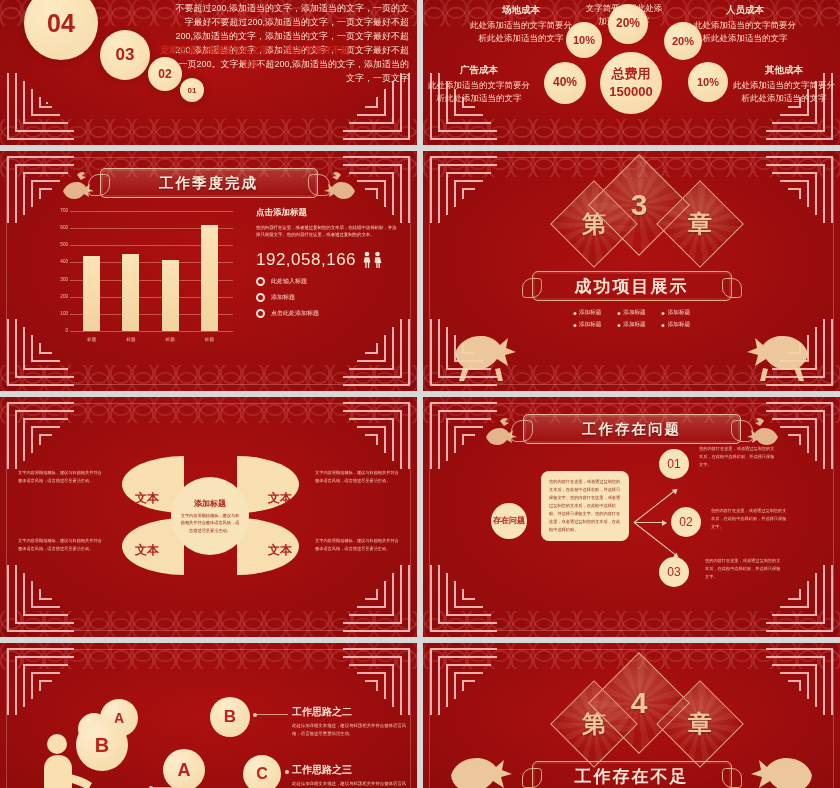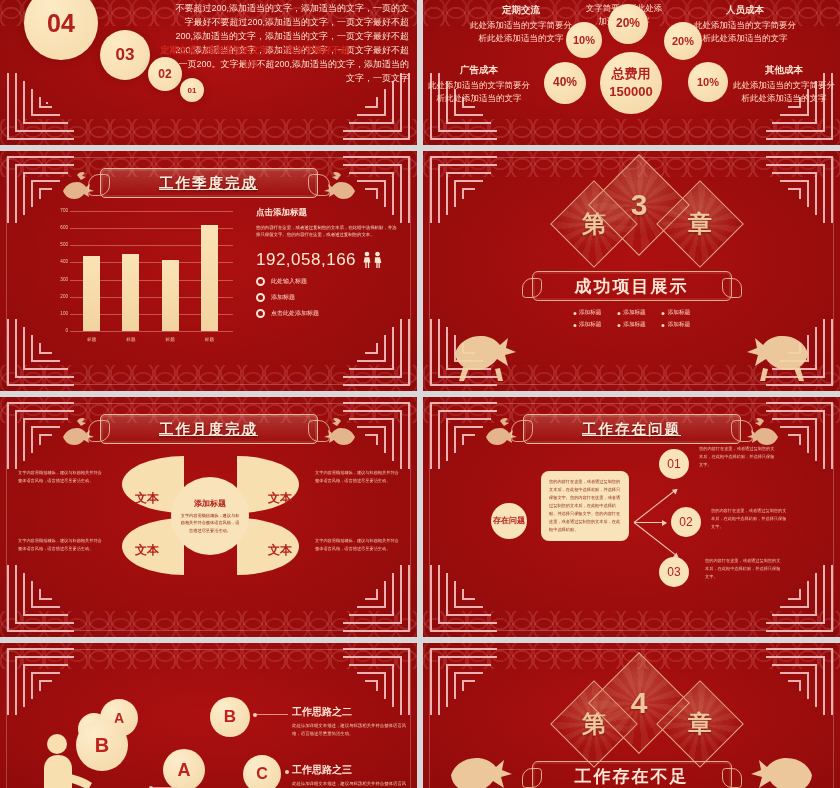--- a/index.html
+++ b/index.html
@@ -65,21 +65,20 @@
     width: 20px; height: 20px;
     border: 1px solid #e8b8a0; border-radius: 50% 20% 50% 20%;
     opacity: .85;
   }
   .banner::before { left: -13px; }
   .banner::after { right: -13px; transform: scaleX(-1); }
   .banner .btxt {
     font-size: 14.5px; font-weight: bold; color: #ffe9d8;
     letter-spacing: 2px;
     text-shadow: 0 1px 2px rgba(0,0,0,.45);
-    text-decoration: underline;
   }
   .beast {
     position: absolute; top: -2px; width: 40px; height: 36px;
     color: #f3d7a8; opacity: .92;
   }
   .beast.l { left: -44px; }
   .beast.r { right: -44px; transform: scaleX(-1); }
   .tiny { font-size: 4.4px; line-height: 1.7; color: #f6d8c6; }
   .tiny2 { font-size: 4.2px; line-height: 1.75; color: #8c2410; }
 
@@ -276,21 +275,21 @@
         <g fill="none" stroke="#f0b9b9" stroke-width="2">
           <path d="M72 4 H6 V70"></path>
           <path d="M72 12 H14 V70"></path>
           <path d="M66 20 H22 V62"></path>
           <path d="M58 28 H30 V54"></path>
           <path d="M50 36 H38 V46"></path>
         </g>
       </svg>
 
     <div class="costlbl" style="left:46px;top:4px;width:104px;">
-      <span class="h">定期交流</span>
+      <span class="h">场地成本</span>
       <span class="b">此处添加适当的文字简要分析此处添加适当的文字</span>
     </div>
     <div class="costlbl" style="left:160px;top:2px;width:82px;">
       <span class="b">文字简要分析此处添加适当的文字</span>
     </div>
     <div class="costlbl" style="left:270px;top:4px;width:104px;">
       <span class="h">人员成本</span>
       <span class="b">此处添加适当的文字简要分析此处添加适当的文字</span>
     </div>
     <div class="costlbl" style="left:4px;top:64px;width:104px;">
@@ -580,37 +579,20 @@
     <svg class="maze br" viewBox="0 0 74 74">
         <g fill="none" stroke="#f0b9b9" stroke-width="2">
           <path d="M72 4 H6 V70"></path>
           <path d="M72 12 H14 V70"></path>
           <path d="M66 20 H22 V62"></path>
           <path d="M58 28 H30 V54"></path>
           <path d="M50 36 H38 V46"></path>
         </g>
       </svg>
 
-    <div class="banner" style="top:17px;">
-      <svg class="beast l" viewBox="0 0 40 36">
-          <g fill="currentColor" opacity=".9">
-            <path d="M6 24c3-6 8-9 14-9 4 0 7 2 9 5l4-3-1 5 5 2-6 1 1 5-5-3c-2 3-6 5-10 5-5 0-9-3-11-8z"></path>
-            <circle cx="13" cy="20" r="2"></circle>
-            <path d="M20 8c2-3 6-4 8-2l-3 3 4 1-5 3z"></path>
-          </g>
-        </svg>
-      <span class="btxt">工作月度完成</span>
-      <svg class="beast r" viewBox="0 0 40 36">
-          <g fill="currentColor" opacity=".9">
-            <path d="M6 24c3-6 8-9 14-9 4 0 7 2 9 5l4-3-1 5 5 2-6 1 1 5-5-3c-2 3-6 5-10 5-5 0-9-3-11-8z"></path>
-            <circle cx="13" cy="20" r="2"></circle>
-            <path d="M20 8c2-3 6-4 8-2l-3 3 4 1-5 3z"></path>
-          </g>
-        </svg>
-    </div>
 
     <div class="fan fan-l" style="left:122px;top:59px;width:62px;height:57px;"></div>
     <div class="fan fan-l" style="left:122px;top:121px;width:62px;height:57px;"></div>
     <div class="fan fan-r" style="left:237px;top:59px;width:62px;height:57px;"></div>
     <div class="fan fan-r" style="left:237px;top:121px;width:62px;height:57px;"></div>
 
     <div class="fantxt" style="left:135px;top:93px;">文本</div>
     <div class="fantxt" style="left:268px;top:93px;">文本</div>
     <div class="fantxt" style="left:135px;top:145px;">文本</div>
     <div class="fantxt" style="left:268px;top:145px;">文本</div>

